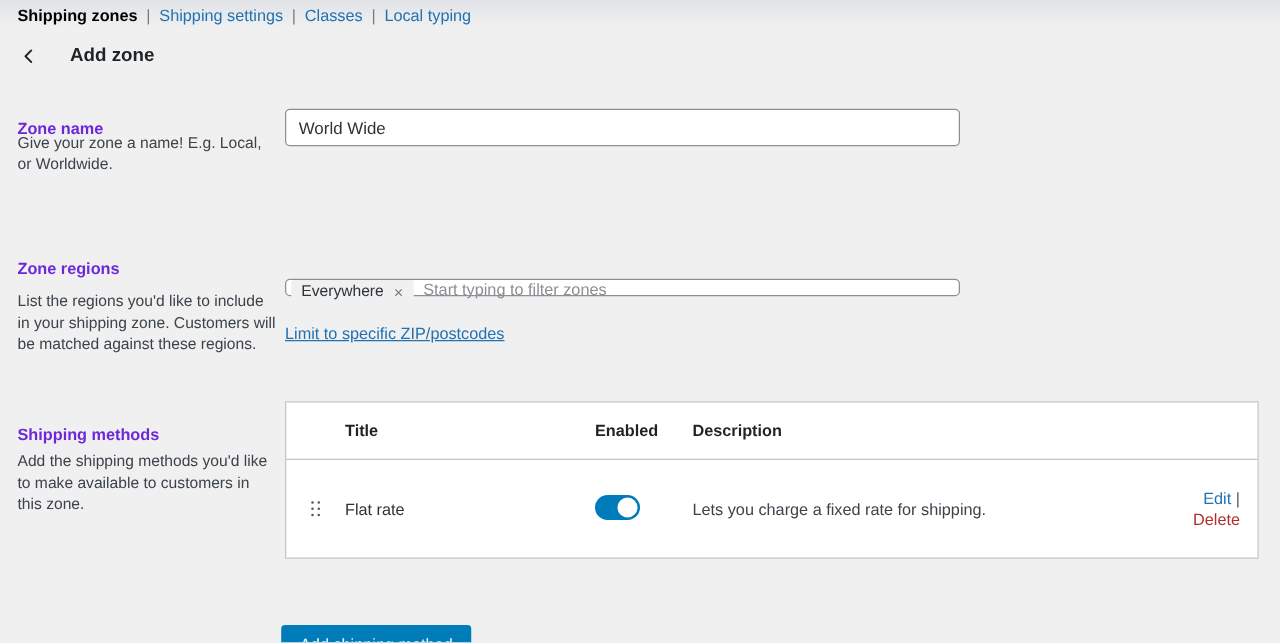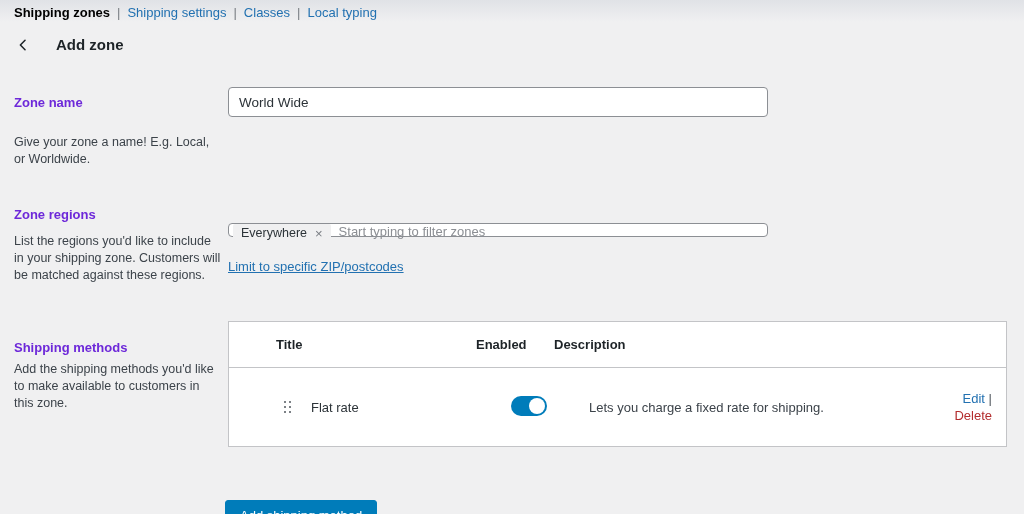--- a/index.html
+++ b/index.html
@@ -71,21 +71,21 @@
 
   
   .methods-table {
     position:absolute; left:228px; top:321px; width:779px; height:126px;
     background:#fff; border:1px solid #c3c4c7;
   }
   .mt-header {
     display:flex; align-items:center; height:46px;
     border-bottom:1px solid #c3c4c7; font-weight:bold; color:#1d2327;
   }
-  .mt-row { display:flex; align-items:center; height:78px; color:#3c434a;margin-left:35px; }
+  .mt-row { display:flex; align-items:center; height:78px; color:#3c434a; }
   .col-handle { width:47px; display:flex; justify-content:center; }
   .col-title { width:200px; }
   .col-enabled { width:78px; }
   .col-desc { flex:1; }
   .col-actions { width:60px; text-align:right; padding-right:14px; line-height:17px; font-size:13px; }
   .mt-row .col-title { color:#2c3338; }
 
   .drag-handle {
     display:grid; grid-template-columns:repeat(2, 3px); grid-auto-rows:3px;
     gap:2px; cursor:grab;
@@ -124,21 +124,21 @@
   <div class="page-head">
     <span class="back-btn">
       <svg width="14" height="14" viewBox="0 0 24 24">
         <path d="M15.5 4 L7.5 12 L15.5 20" stroke="#1d2327" stroke-width="2.6" fill="none" stroke-linecap="round" stroke-linejoin="round"></path>
       </svg>
     </span>
     <h1>Add zone</h1>
   </div>
 
   <div class="field-label" style="top:95px;">Zone name</div>
-  <div class="field-desc" style="top:134px;">Give your zone a name! E.g. Local, or Worldwide.</div>
+  <div class="field-desc" style="top:106px;">Give your zone a name! E.g. Local, or Worldwide.</div>
   <input class="text-input" style="top: 87px;" type="text" value="World Wide">
 
   <div class="field-label" style="top:207px;">Zone regions</div>
   <div class="field-desc" style="top:233px;">List the regions you'd like to include in your shipping zone. Customers will be matched against these regions.</div>
   <div class="regions-box">
     <span class="region-tag">
       <span>Everywhere</span>
       <span class="remove-x">×</span>
     </span>
     <input type="text" placeholder="Start typing to filter zones" style="">

